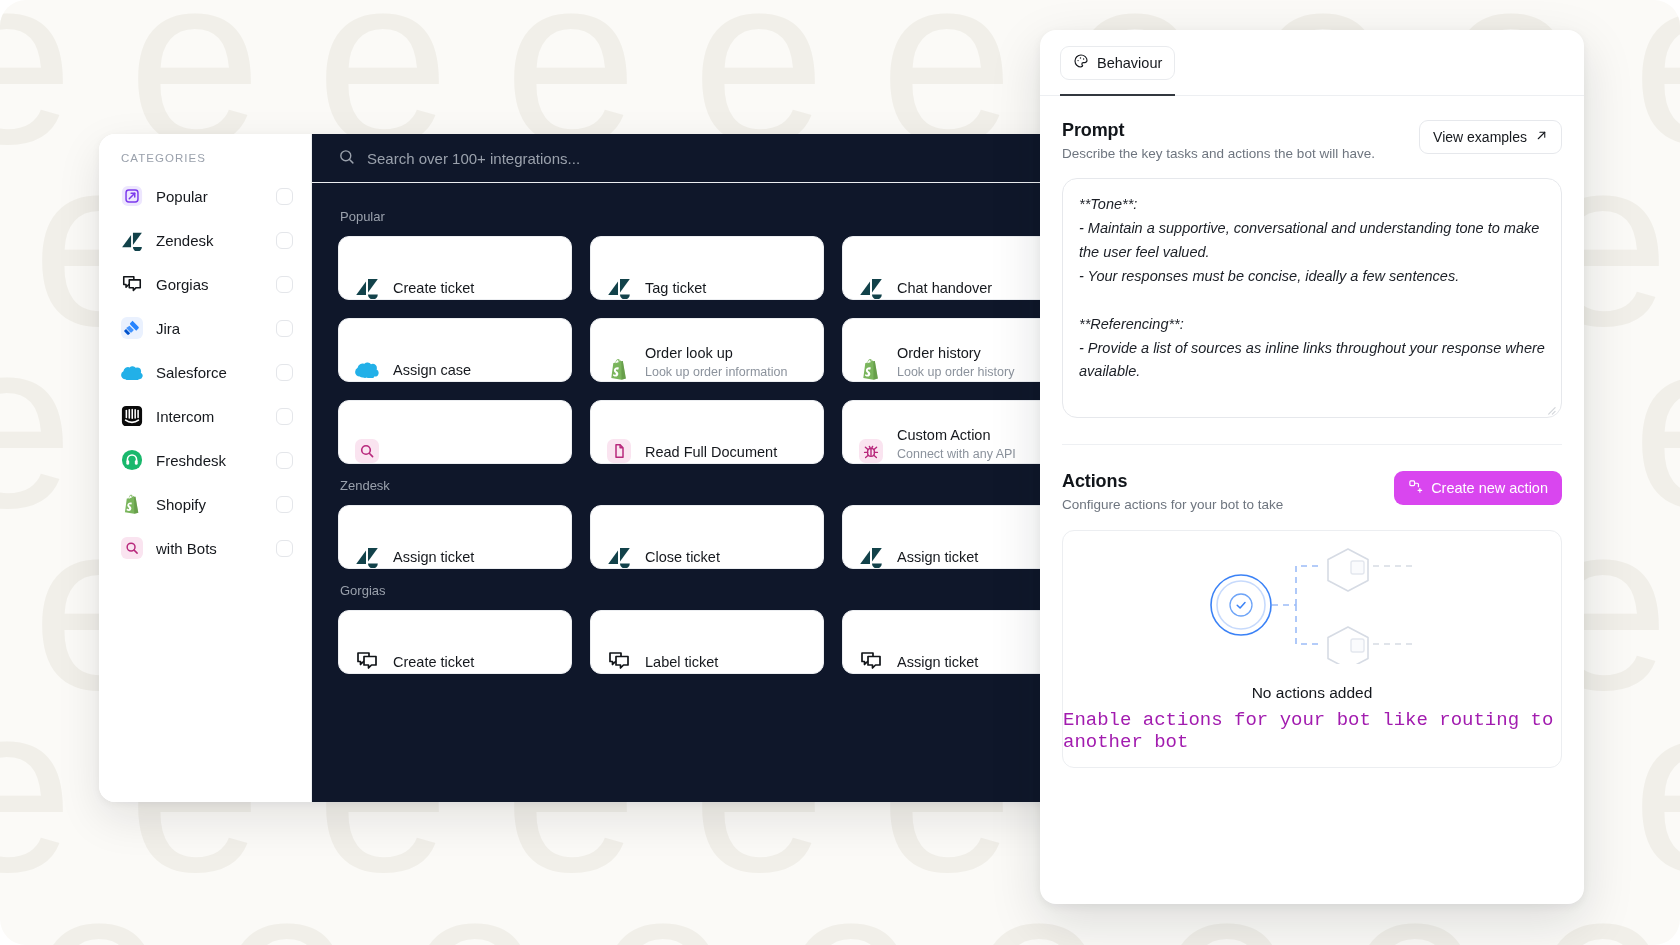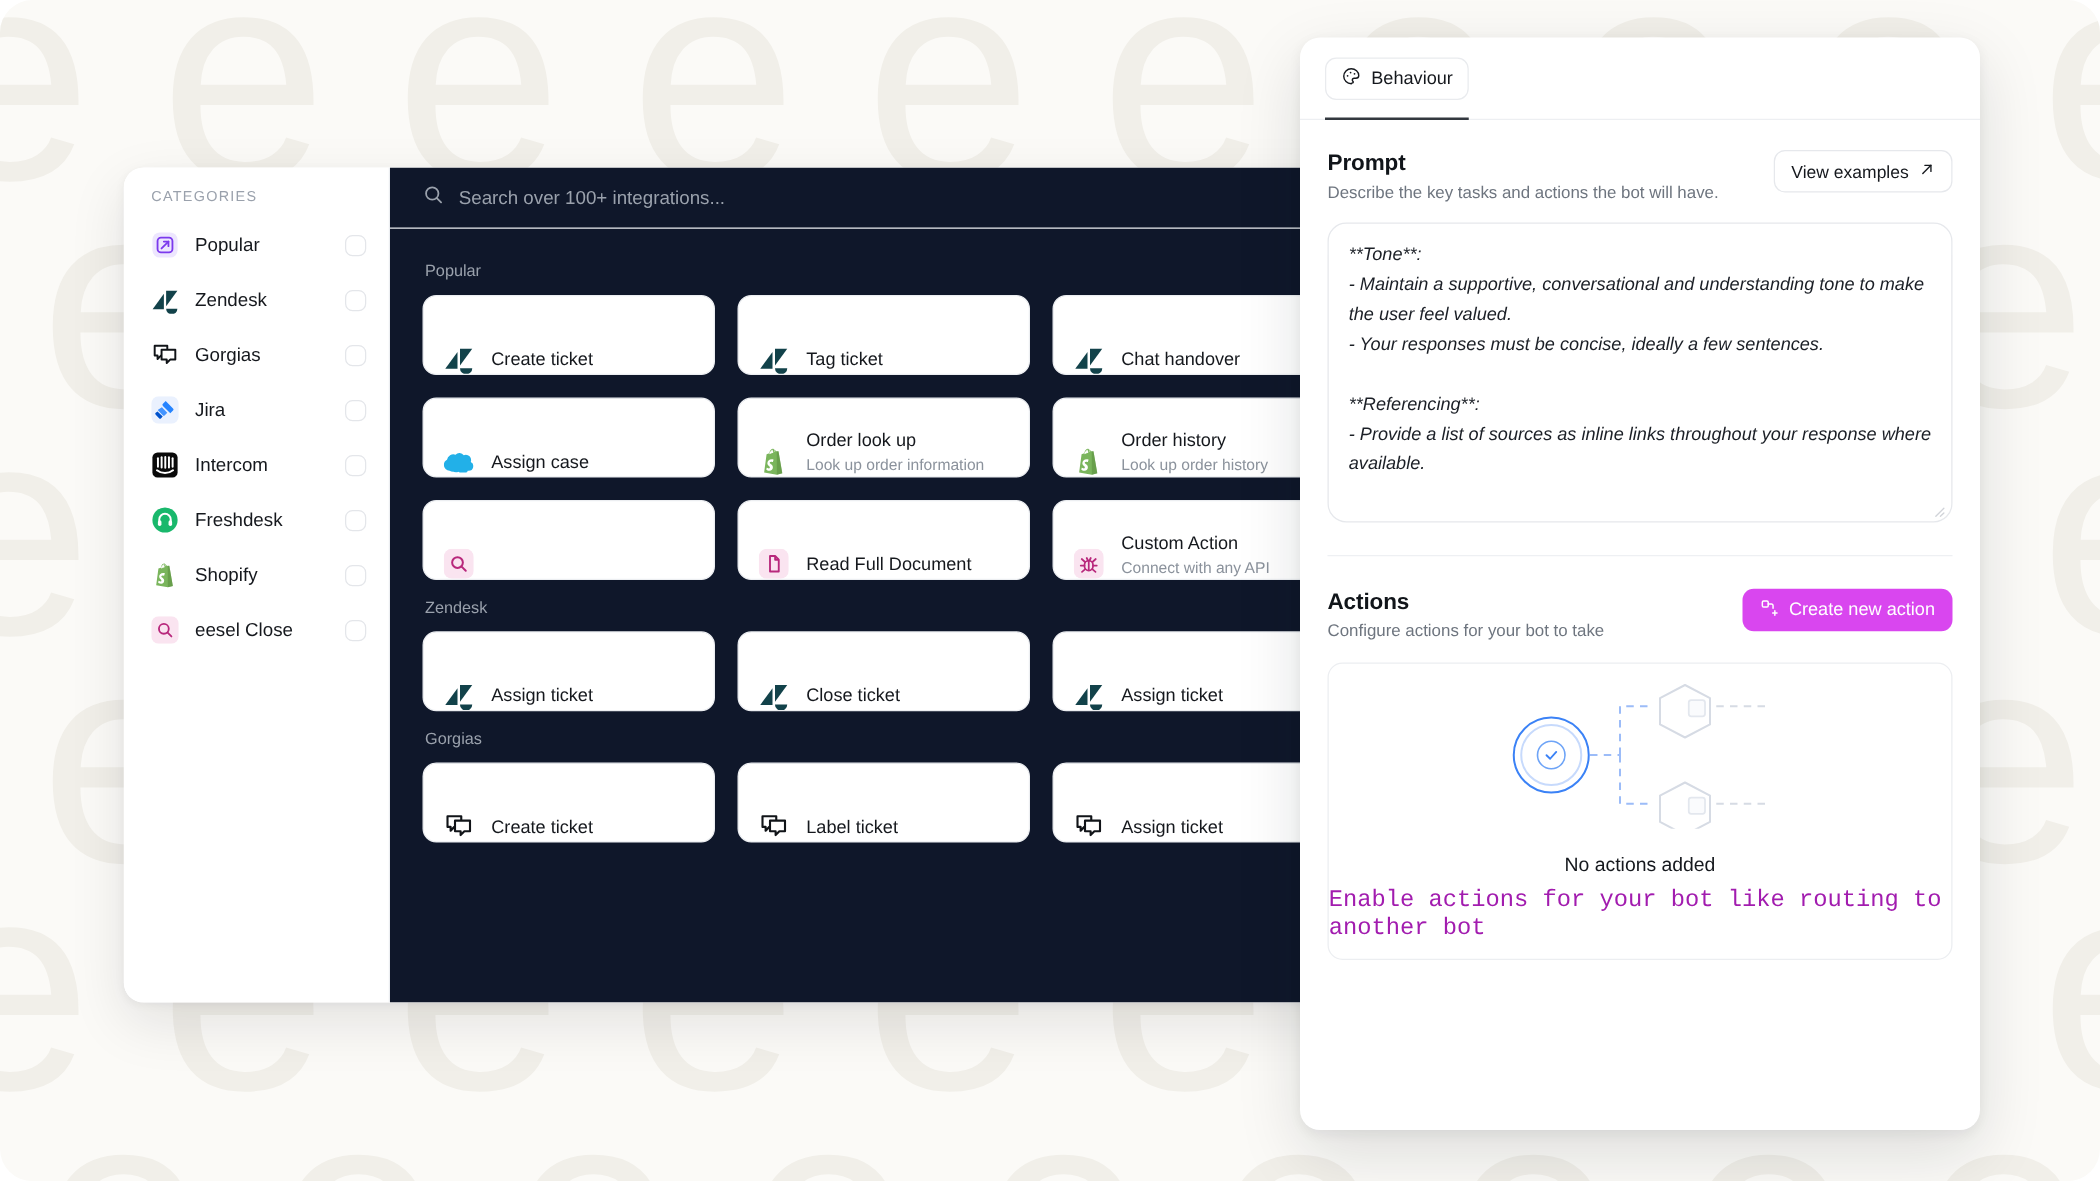--- a/index.html
+++ b/index.html
@@ -394,20 +394,29 @@
                 <path d="M12.6 4.2 19 10.6a1.3 1.3 0 0 1 0 1.9l-2.4 2.4-6.4-6.4a1.3 1.3 0 0 1 0-1.9Z" fill="#2684ff"></path>
                 <path d="M9.3 9.6 14 14.3l-2.2 2.2a1.2 1.2 0 0 1-1.8 0L5.6 11.9Z" fill="#2684ff" opacity=".85"></path>
                 <path d="M5.5 13.2 10 17.7l-1.4 1.4a1.2 1.2 0 0 1-1.8 0l-2.9-2.9a1.2 1.2 0 0 1 0-1.8Z" fill="#0052cc"></path>
               </svg>
             </span>
             <span class="cat-label">Jira</span>
             <span class="cat-check"></span>
           </div>
           <div class="cat-item">
             <span class="cat-ico">
+              <svg width="22" height="16.5" viewBox="0 0 24 17">
+                <path d="M9.4 3.2a4.3 4.3 0 0 1 6.6.5 4 4 0 0 1 1.7-.4 4.2 4.2 0 0 1 4.2 4.2 4 4 0 0 1-.3 1.6 3.7 3.7 0 0 1-1.6 7 3.6 3.6 0 0 1-.8-.1 4 4 0 0 1-7.2.9 4.5 4.5 0 0 1-2 .5 4.4 4.4 0 0 1-2-.5A4.7 4.7 0 0 1 4.7 16 4.6 4.6 0 0 1 .1 11.4a4.6 4.6 0 0 1 2.5-4.1A5.2 5.2 0 0 1 9.4 3.2Z" fill="#22b0e8"></path>
+              </svg>
+            </span>
+            <span class="cat-label">Salesforce</span>
+            <span class="cat-check"></span>
+          </div>
+          <div class="cat-item">
+            <span class="cat-ico">
               <svg width="22" height="22" viewBox="0 0 24 24">
                 <rect x="1" y="1" width="22" height="22" rx="4.5" fill="#0a0a0a"></rect>
                 <rect x="5" y="5.2" width="1.7" height="9.2" rx=".85" fill="#fff"></rect>
                 <rect x="8.2" y="4.4" width="1.7" height="10.6" rx=".85" fill="#fff"></rect>
                 <rect x="11.4" y="4.2" width="1.7" height="11" rx=".85" fill="#fff"></rect>
                 <rect x="14.6" y="4.4" width="1.7" height="10.6" rx=".85" fill="#fff"></rect>
                 <rect x="17.8" y="5.2" width="1.7" height="9.2" rx=".85" fill="#fff"></rect>
                 <path d="M5 16.6c2 1.6 4.4 2.4 7 2.4s5-0.8 7-2.4" stroke="#fff" stroke-width="1.8" fill="none" stroke-linecap="round"></path>
               </svg>
             </span>
@@ -437,21 +446,21 @@
             <span class="cat-check"></span>
           </div>
           <div class="cat-item">
             <span class="cat-ico">
               <svg width="22" height="22" viewBox="0 0 24 24">
                 <rect x="0" y="0" width="24" height="24" rx="6.5" fill="#fae4f0"></rect>
                 <circle cx="11" cy="11" r="4.3" fill="none" stroke="#b8287c" stroke-width="1.6"></circle>
                 <line x1="14.3" y1="14.3" x2="17.6" y2="17.6" stroke="#b8287c" stroke-width="1.6" stroke-linecap="round"></line>
               </svg>
             </span>
-            <span class="cat-label">eesel Close</span>
+            <span class="cat-label">with Bots</span>
             <span class="cat-check"></span>
           </div>
         </div>
     </aside>
 
     <section class="int-panel">
       <div class="search-row">
         <span class="s-ico">
           <svg width="17" height="17" viewBox="0 0 24 24" fill="none" stroke="#9aa1ac" stroke-width="2" stroke-linecap="round">
             <circle cx="11" cy="11" r="7"></circle>

